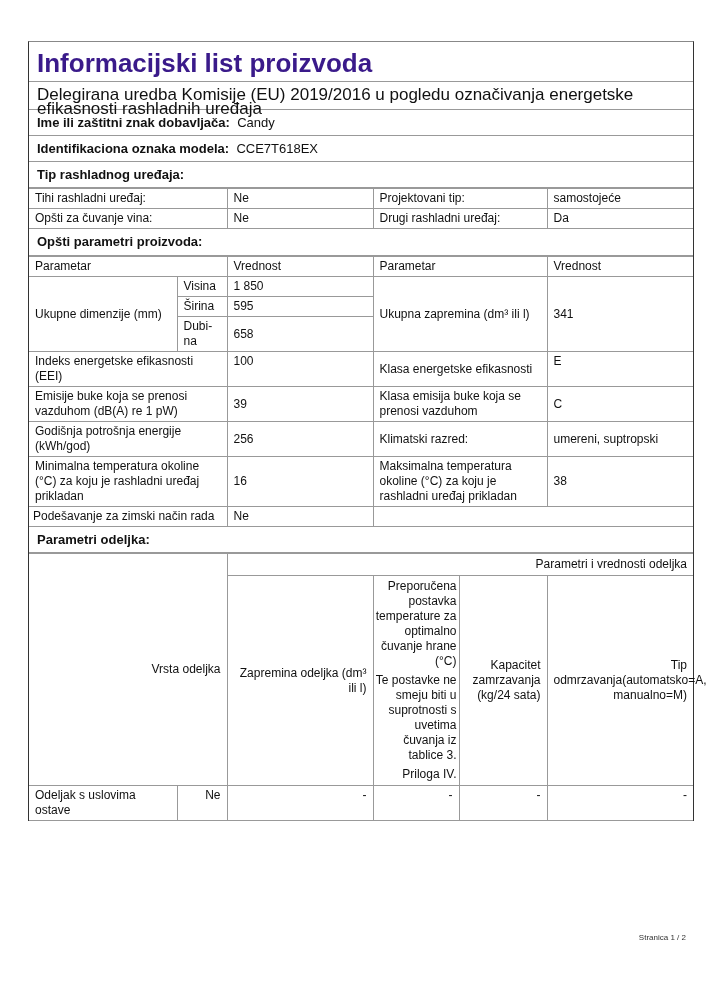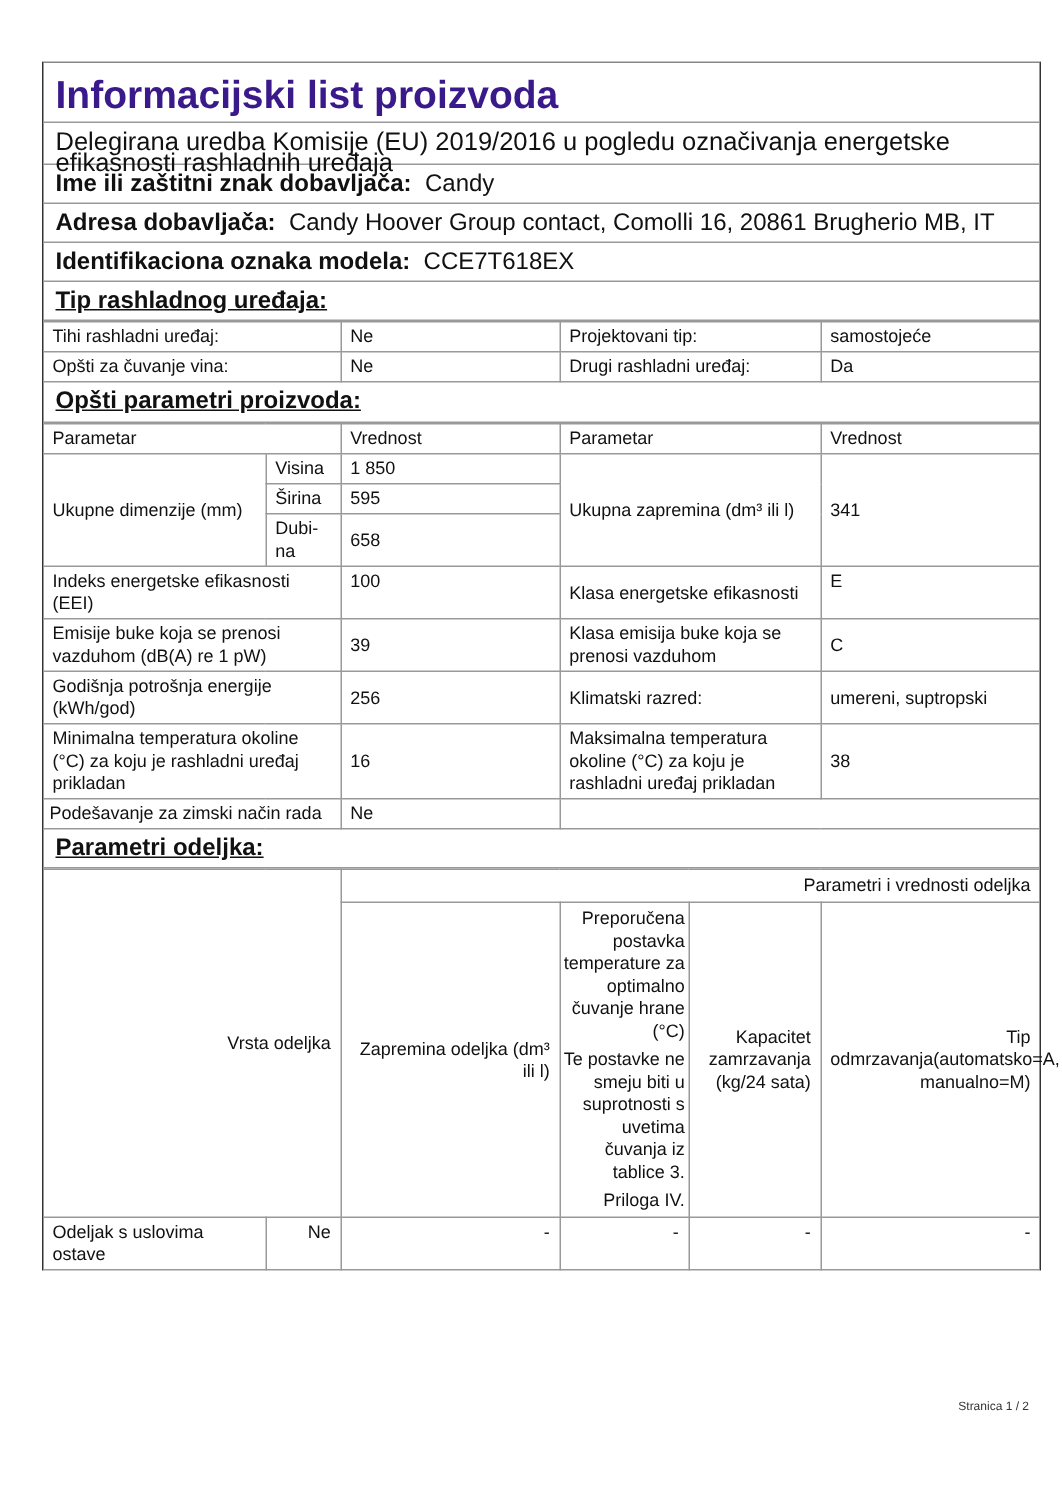--- a/index.html
+++ b/index.html
@@ -1,38 +1,37 @@
 <!DOCTYPE html>
 <html><head>
 <meta charset="utf-8">
 <style>
   html, body { margin: 0; padding: 0; background: #ffffff; }
   body { width: 708px; height: 1000px; position: relative; font-family: "Liberation Sans", sans-serif; color: #111; }
   .sheet { position: absolute; left: 28px; top: 41px; width: 664px; border-left: 1px solid #333; border-right: 1px solid #333; border-top: 1px solid #888; }
-  .row { border-bottom: 1px solid #999; box-sizing: border-box; font-size: 16px; line-height: 14px; }
+  .row { border-bottom: 1px solid #999; box-sizing: border-box; font-size: 13px; line-height: 14px; }
   .title { height: 40px; padding: 4px 8px 0 8px; font-size: 26px; font-weight: bold; color: #3a1a8a; line-height: 34px; }
   .subtitle { height: 28px; padding: 6px 8px 0 8px; font-size: 17px; }
   .kv { height: 26px; padding: 6px 8px 0 8px; }
   .kv b { font-weight: bold; }
-  .section { height: 26px; padding: 6px 8px 0 8px; font-weight: bold; text-decoration: underline; }
+  .section { height: 26px; padding: 6px 8px 0 8px; font-weight: bold; }
   table { border-collapse: collapse; width: 100%; table-layout: fixed; font-size: 12px; }
   td { border: 1px solid #999; padding: 2px 6px; vertical-align: middle; line-height: 15px; }
   table tr td:first-child { border-left: none; }
   table tr td:last-child { border-right: none; }
   .c { text-align: right; }
   .footer { position: absolute; right: 22px; top: 933px; font-size: 8px; color: #333; padding-left: 40px; }
 </style>
 </head>
 <body>
 
 <div class="sheet">
   <div class="row title">Informacijski list proizvoda</div>
   <div class="row subtitle">Delegirana uredba Komisije (EU) 2019/2016 u pogledu označivanja energetske efikasnosti rashladnih uređaja</div>
   <div class="row kv"><b>Ime ili zaštitni znak dobavljača:</b>&nbsp; <span>Candy</span></div>
-  <div class="row kv"><b>Adresa dobavljača:</b>&nbsp; <span>Candy Hoover Group contact, Comolli 16, 20861 Brugherio MB, IT</span></div>
   <div class="row kv"><b>Identifikaciona oznaka modela:</b>&nbsp; <span>CCE7T618EX</span></div>
   <div class="row section">Tip rashladnog uređaja:</div>
 
   <table>
     <colgroup>
         <col style="width:198px">
         <col style="width:146px">
         <col style="width:174px">
         <col>
       </colgroup>

